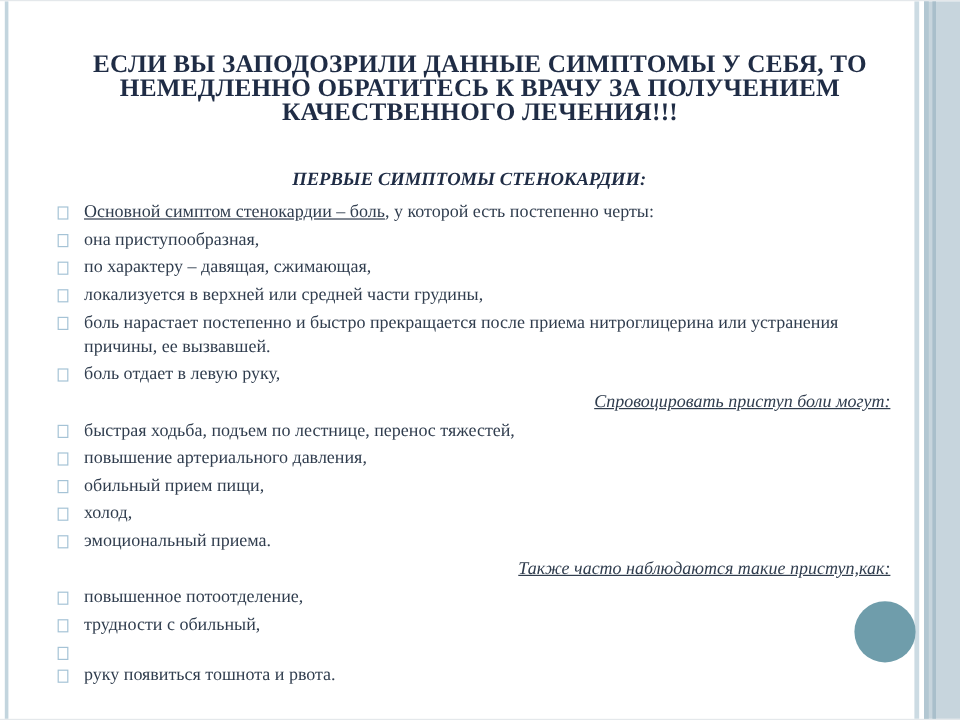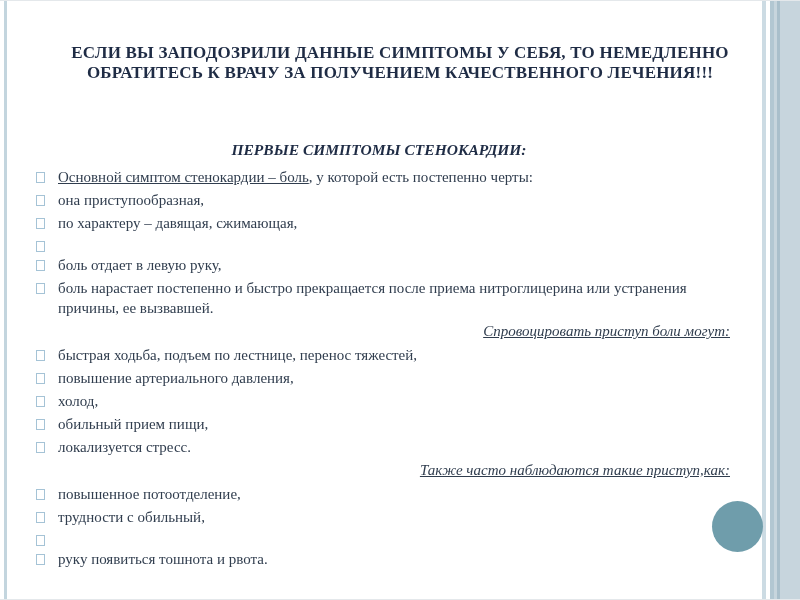--- a/index.html
+++ b/index.html
@@ -49,27 +49,27 @@
     width: 51px; height: 51px;
     border-radius: 50%;
     background: #6f9dab;
   }
   
   .title {
     position: absolute; left: 70px; top: 42px;
     width: 660px;
     text-align: center;
     font-weight: bold;
-    font-size: 17px;
+    font-size: 21px;
     line-height: 20px;
     letter-spacing: 0.2px;
     color: #1f2c45;
   }
   .content {
-    position: absolute; left: 28px; top: 139px;
+    position: absolute; left: 40px; top: 139px;
     width: 702px;
     font-size: 15px;
     color: #303d4e;
   }
   .heading {
     text-align: center;
     font-weight: bold;
     font-style: italic;
     font-size: 15.5px;
     line-height: 20px;
@@ -131,53 +131,54 @@
       <li>
         <span class="bullet"></span>
         <span>она приступообразная,</span>
       </li>
       <li>
         <span class="bullet"></span>
         <span>по характеру – давящая, сжимающая,</span>
       </li>
       <li>
         <span class="bullet"></span>
+        <span>локализуется в верхней или средней части грудины,</span>
+      </li>
+      <li>
+        <span class="bullet"></span>
+        <span>боль нарастает постепенно и быстро прекращается после приема нитроглицерина или устранения причины, ее вызвавшей.</span>
       </li>
       <li>
         <span class="bullet"></span>
         <span>боль отдает в левую руку,</span>
       </li>
-      <li>
-        <span class="bullet"></span>
-        <span>боль нарастает постепенно и быстро прекращается после приема нитроглицерина или устранения причины, ее вызвавшей.</span>
-      </li>
     </ul>
 
     <div class="subheading">Спровоцировать приступ боли могут:</div>
 
     <ul class="bullet-list">
       <li>
         <span class="bullet"></span>
         <span>быстрая ходьба, подъем по лестнице, перенос тяжестей,</span>
       </li>
       <li>
         <span class="bullet"></span>
         <span>повышение артериального давления,</span>
       </li>
       <li>
         <span class="bullet"></span>
+        <span>обильный прием пищи,</span>
+      </li>
+      <li>
+        <span class="bullet"></span>
         <span>холод,</span>
       </li>
       <li>
         <span class="bullet"></span>
-        <span>обильный прием пищи,</span>
-      </li>
-      <li>
-        <span class="bullet"></span>
-        <span>локализуется стресс.</span>
+        <span>эмоциональный приема.</span>
       </li>
     </ul>
 
     <div class="subheading">Также часто наблюдаются такие приступ,как:</div>
 
     <ul class="bullet-list">
       <li>
         <span class="bullet"></span>
         <span>повышенное потоотделение,</span>
       </li>

